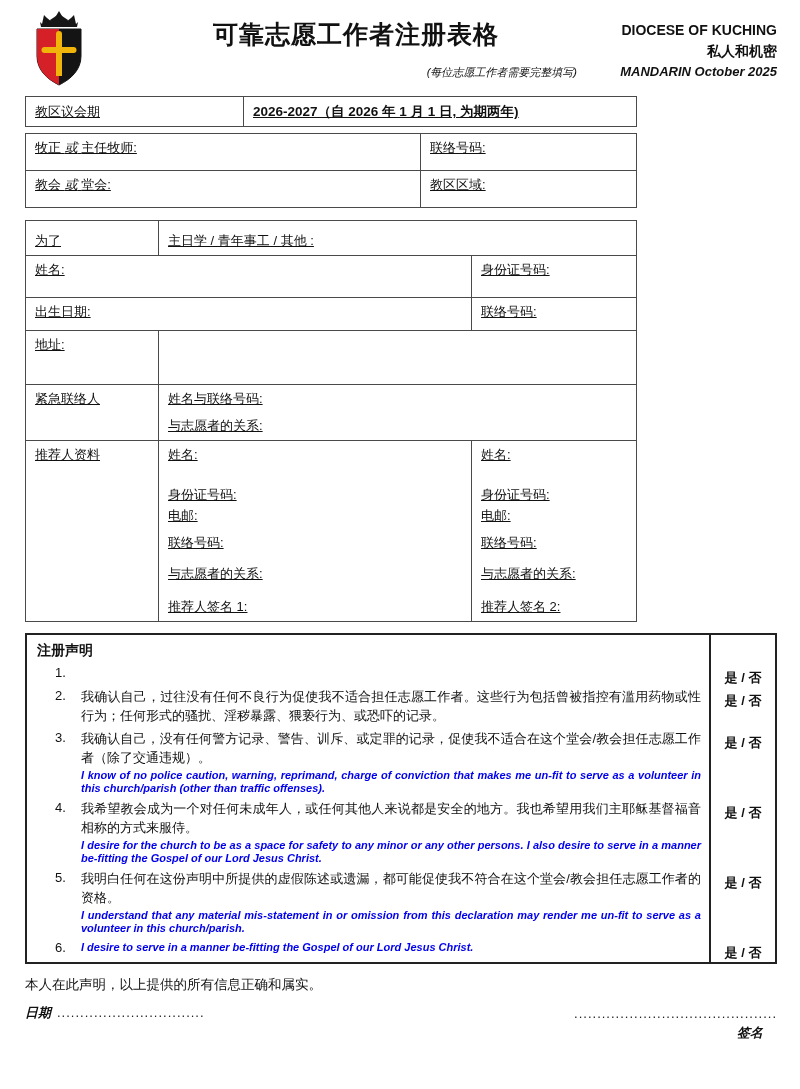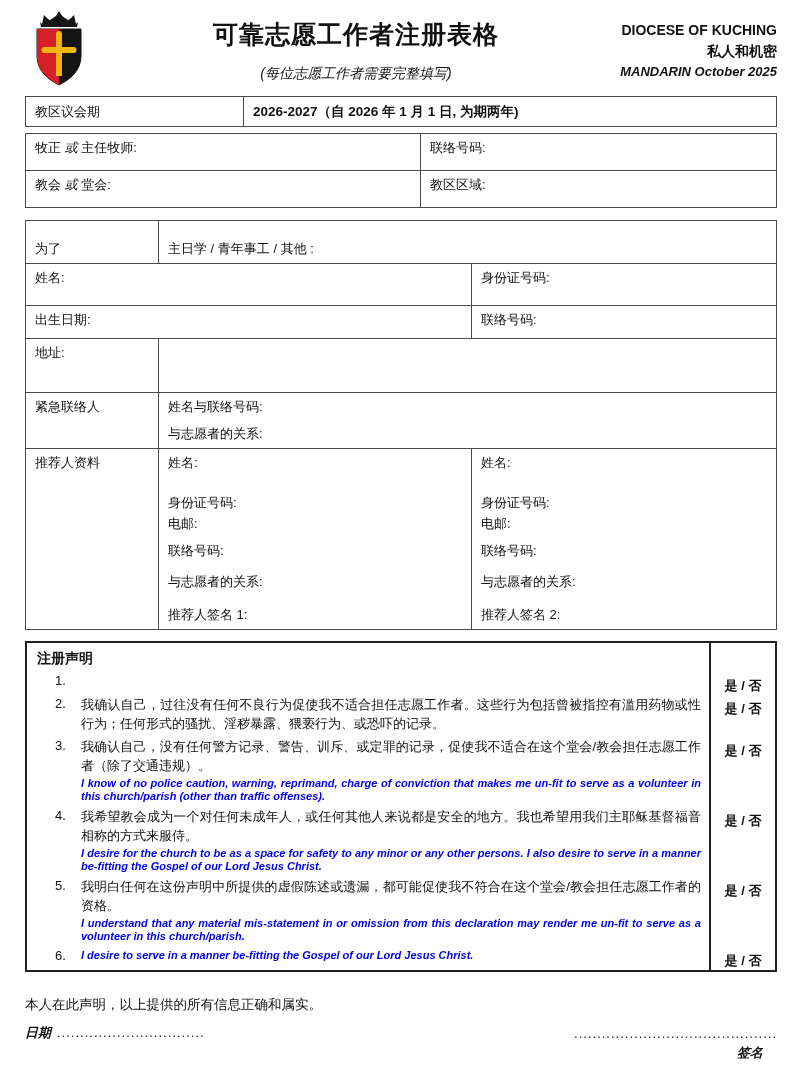--- a/index.html
+++ b/index.html
@@ -9,54 +9,54 @@
     font-family:"Liberation Sans","DejaVu Sans",sans-serif;
     color:#111;
   }
   .page { width:752px; margin-left:25px; padding-top:10px; }
 
   
   .hdr { display:flex; align-items:flex-start; height:82px; margin-bottom:4px; }
   .hdr-logo { width:110px; padding-left:3px; }
   .hdr-center { flex:1; text-align:center; padding-top:8px; }
   .hdr-title { font-size:25px; font-weight:bold; letter-spacing:1px; }
-  .hdr-sub { font-size:14px; font-style:italic; margin-top:14px; }
+  .hdr-sub { font-size:11px; font-style:italic; margin-top:14px;text-align:right; }
   .hdr-right { width:200px; text-align:right; padding-top:10px; line-height:1.5; }
   .hdr-org { font-size:14px; font-weight:bold; }
   .hdr-conf { font-size:14px; font-weight:bold; }
   .hdr-ed { font-size:13px; font-style:italic; font-weight:bold; }
 
   
-  table { border-collapse:collapse; table-layout:fixed; width:752px; }
+  table { border-collapse:collapse; table-layout:fixed; width:612px;text-decoration:underline; }
   td { border:1.5px solid #4a4a4a; vertical-align:top; padding:5px 9px; font-size:13px; }
   .t-synod { margin-bottom:6px; }
   .t-synod td { height:30px; padding-top:6px; }
   .t-synod .val { font-weight:bold; font-size:13.5px; }
   .t-church { margin-bottom:12px; }
   .t-church td { height:37px; }
   .it { font-style:italic; }
   .t-person { margin-bottom:11px; }
-  .r-purpose td { height:24px; padding-top:19px; }
+  .r-purpose td { height:24px; padding-top:11px; }
   .r-name td { height:42px; }
   .r-dob td { height:33px; }
   .r-addr td { height:54px; }
   .r-emg td { height:52px; }
   .r-ref td { height:181px; }
   .line { display:block; }
   .emg-1 { margin-bottom:9px; }
   .ref-name { margin-bottom:22px; }
   .ref-ic { margin-bottom:3px; }
   .ref-email { margin-bottom:9px; }
   .ref-phone { margin-bottom:13px; }
   .ref-rel { margin-bottom:15px; }
 
   
   .decl {
     display:grid; grid-template-columns:1fr 66px;
-    border:2px solid #222; margin-bottom:24px;
+    border:2px solid #222; margin-bottom:12px;
   }
   .d-head { font-size:14px; font-weight:bold; padding:7px 0 4px 10px; }
   .d-main { display:flex; padding:0 8px 4px 28px; }
   .num { width:26px; flex:none; font-size:13px; padding-top:1px; }
   .txts { flex:1; }
   .zh { font-size:13px; line-height:19px; text-align:justify; }
   .en {
     font-size:11px; line-height:13px; margin-top:2px;
     color:#0000ee; font-weight:bold; font-style:italic; text-align:justify;
   }

